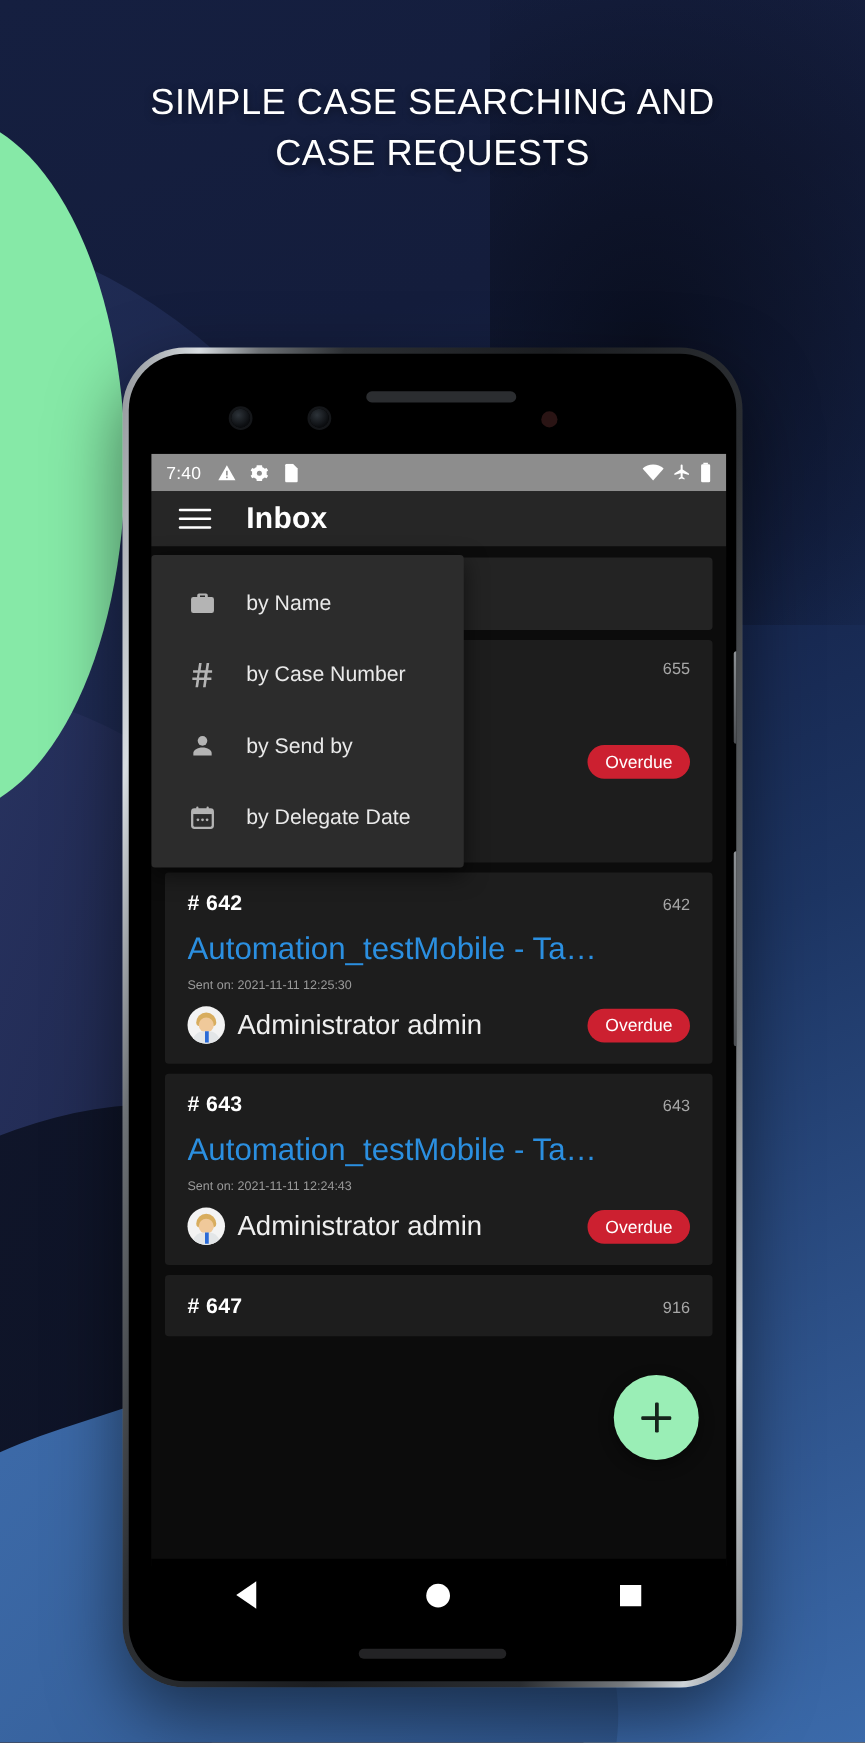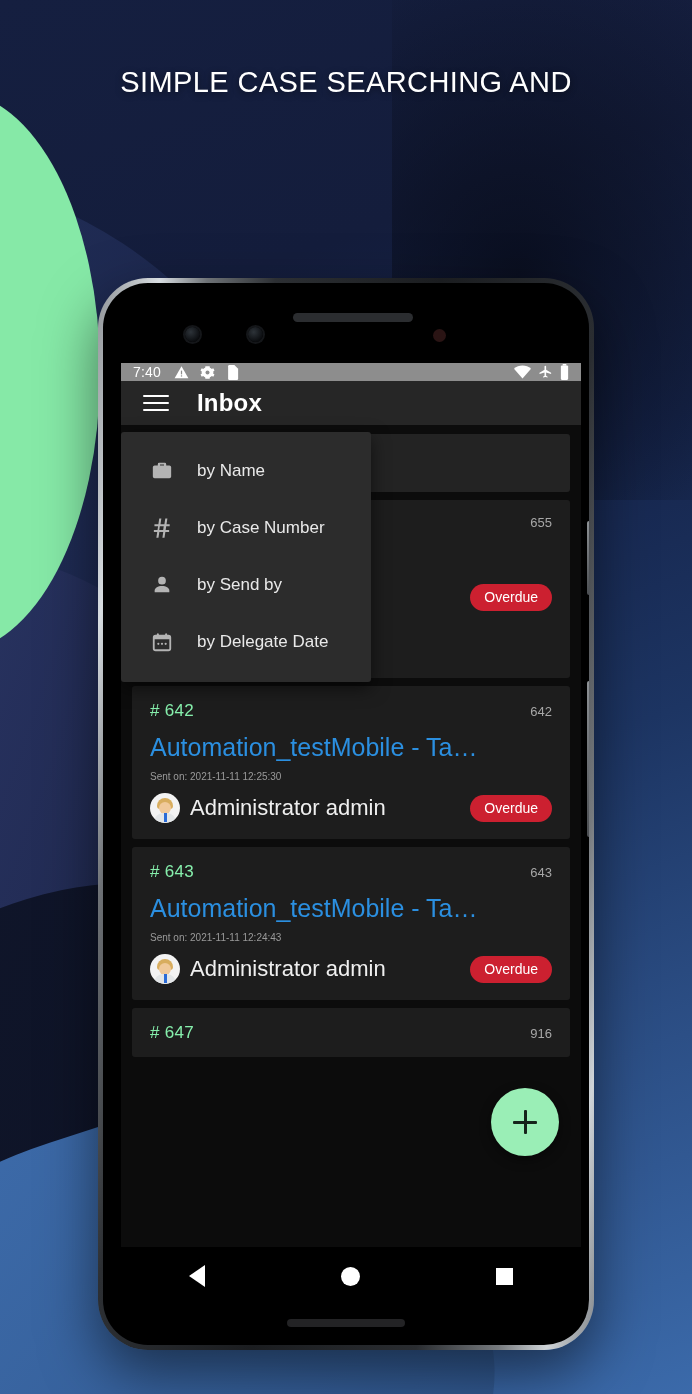--- a/index.html
+++ b/index.html
@@ -140,21 +140,21 @@
   .screen {
     position: absolute;
     left: 18px; top: 80px;
     width: 460px; height: 890px;
     background: #0c0c0c;
     overflow: hidden;
   }
 
   
   .statusbar {
-    height: 18px;
+    height: 30px;
     background: #8d8d8d;
     display: flex; align-items: center;
     padding: 0 12px;
     color: #ffffff;
     font-size: 14px;
   }
   .sb-time { font-weight: 500; margin-right: 13px; letter-spacing: .2px; }
   .sb-icons-left { display: flex; align-items: center; gap: 11px; }
   .sb-spacer { flex: 1; }
   .sb-icons-right { display: flex; align-items: center; gap: 7px; }
@@ -191,21 +191,21 @@
     margin: 8px 5px 0 5px;
     background: #1d1d1d;
     border-radius: 3px;
     padding: 15px 18px 16px 18px;
     position: relative;
   }
   .card-row-top {
     display: flex; align-items: baseline; justify-content: space-between;
   }
   .card-num {
-    color: #86efac; font-size: 17px; font-weight: normal; letter-spacing: .3px;
+    color: #ffffff; font-size: 17px; font-weight: bold; letter-spacing: .3px;
   }
   .card-id { color: #a7a7a7; font-size: 13px; }
   .card-link {
     display: block;
     margin-top: 12px;
     color: #2b8fe0;
     font-size: 25px;
     font-weight: 500;
     white-space: nowrap; overflow: hidden;
   }
@@ -339,20 +339,21 @@
   <div class="bg-base"></div>
   <div class="bg-swoosh-1"></div>
   <div class="bg-swoosh-2"></div>
   <div class="bg-swoosh-3"></div>
   <div class="bg-swoosh-4"></div>
   <div class="bg-dark-right"></div>
   <div class="bg-green-circle"></div>
 
   <div class="headline">
     <span class="ln"><span>SIMPLE </span><span class="b">CASE SEARCHING</span><span> AND</span></span>
+    <span class="ln">CASE REQUESTS</span>
   </div>
 
   <div class="phone">
     <div class="phone-inner">
       <div class="earpiece"></div>
       <div class="cam-1"></div>
       <div class="cam-2"></div>
       <div class="sensor-red"></div>
       <div class="side-btn power"></div>
       <div class="side-btn vol"></div>

